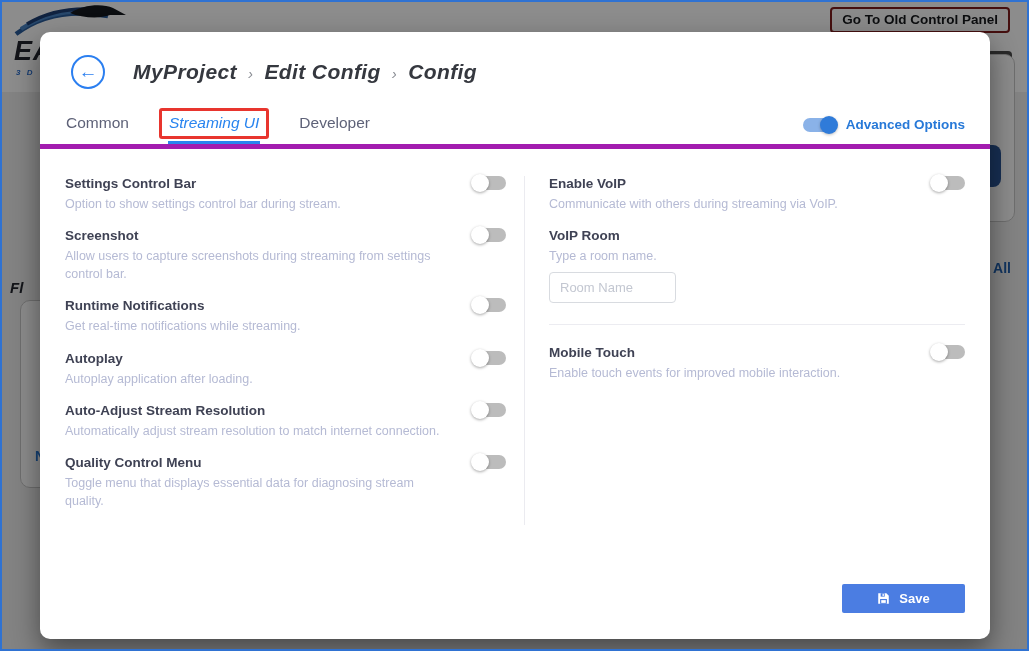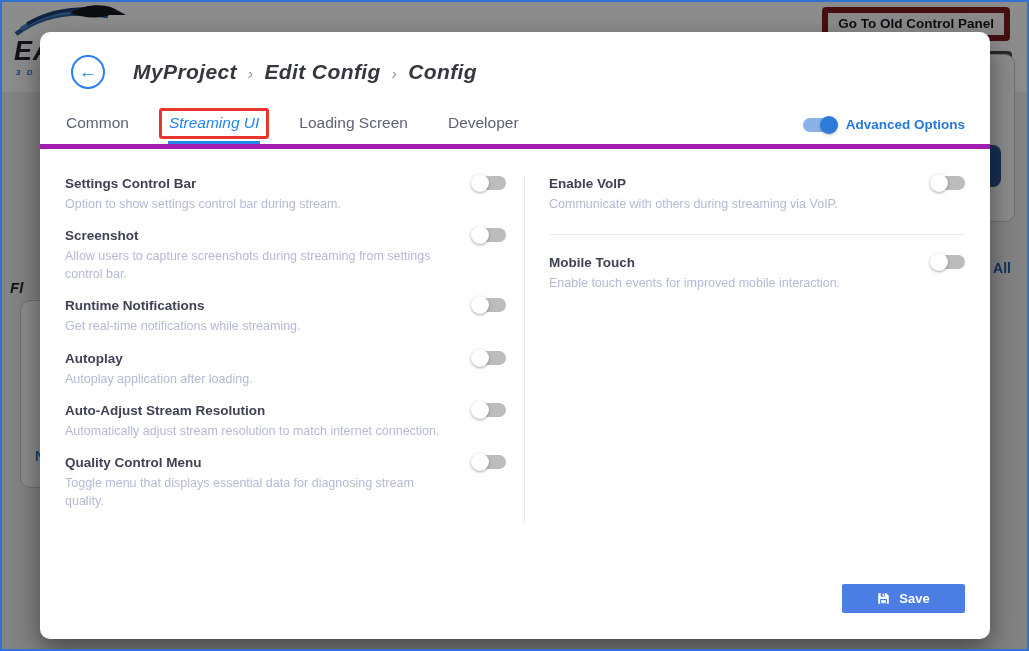--- a/index.html
+++ b/index.html
@@ -20,21 +20,21 @@
     position:absolute; left:12px; top:34px;
     font-size:27px; font-weight:800; font-style:italic; color:#23262e; letter-spacing:1px;
   }
   .logo-sub {
     position:absolute; left:14px; top:66px;
     font-size:8px; font-style:italic; font-weight:bold; color:#2b6fd0; letter-spacing:2px;
   }
   .old-panel-btn {
     position:absolute; right:17px; top:5px;
     padding:3px 10px 4px; background:#fbfbfb;
-    border:6px solid #7f1d1d; border-radius:4px;
+    border:2px solid #7f1d1d; border-radius:4px;
     font-size:13.5px; font-weight:bold; color:#17191d; cursor:pointer;
   }
   .header-misc-btn {
     position:absolute; right:15px; top:49px; width:25px; height:20px;
     background:#4b4b4b; border-radius:4px;
   }
   .bg-left-title {
     position:absolute; left:8px; top:277px;
     font-size:15px; font-weight:800; font-style:italic; color:#23262e;
   }
@@ -174,21 +174,20 @@
         <span>Config</span>
       </div>
     </div>
 
     <div class="tabs-row">
       <div class="tab">Common</div>
       <div class="tab active">
         <span>Streaming UI</span>
         <div class="annotation-box"></div>
       </div>
-      <div class="tab">Loading Screen</div>
       <div class="tab">Developer</div>
       <div class="adv-wrap">
         <div class="toggle on">
             <div class="knob"></div>
           </div>
         <span class="adv-label">Advanced Options</span>
       </div>
     </div>
 
     <div class="content">
@@ -262,20 +261,25 @@
         <div class="setting-row">
           <div class="setting-text">
             <div class="setting-title">Enable VoIP</div>
             <div class="setting-desc">Communicate with others during streaming via VoIP.</div>
           </div>
           <div class="toggle">
               <div class="knob"></div>
             </div>
         </div>
 
+        <div class="voip-room-block">
+          <div class="setting-title">VoIP Room</div>
+          <div class="setting-desc">Type a room name.</div>
+          <input class="room-input" type="text" placeholder="Room Name" style="">
+        </div>
 
         <hr class="h-divider">
 
         <div class="setting-row">
           <div class="setting-text">
             <div class="setting-title">Mobile Touch</div>
             <div class="setting-desc">Enable touch events for improved mobile interaction.</div>
           </div>
           <div class="toggle">
               <div class="knob"></div>

